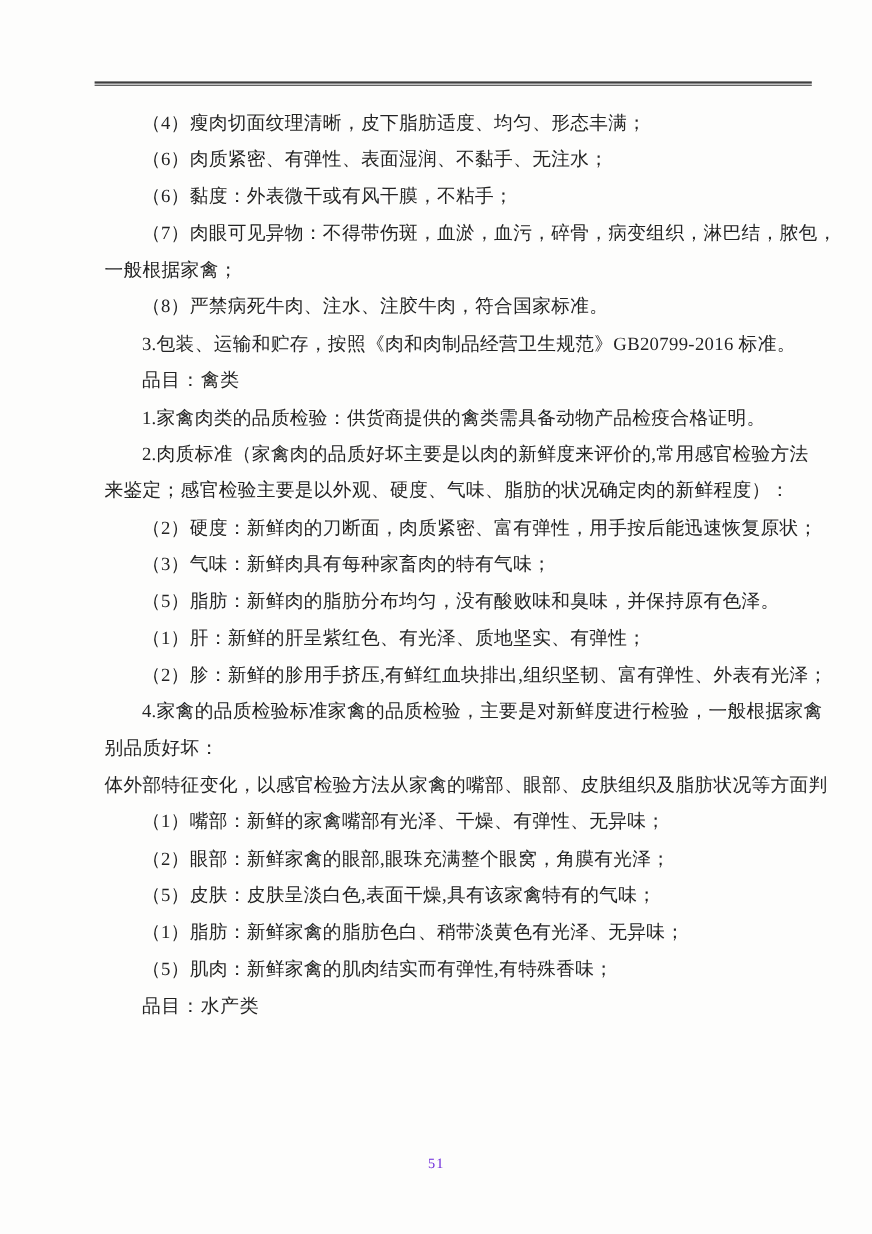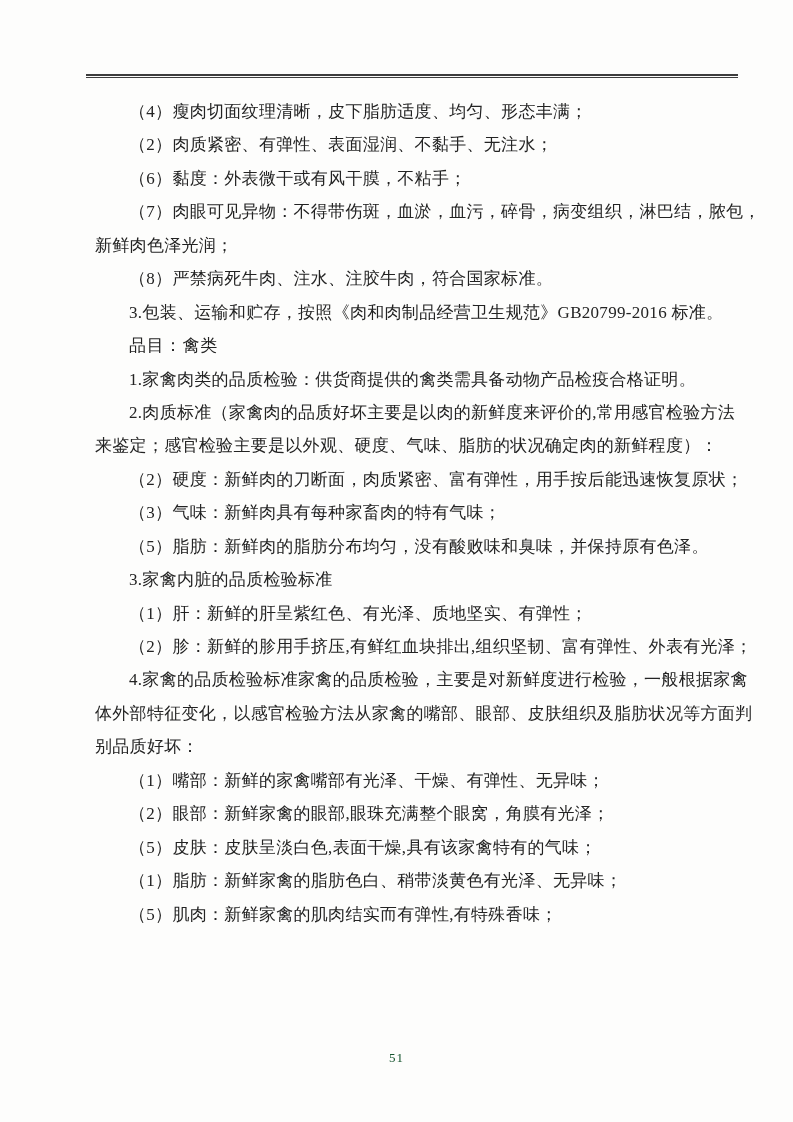--- a/index.html
+++ b/index.html
@@ -52,50 +52,50 @@
     font-weight:normal;
     letter-spacing:0.8px;
   }
   .footer{
     position:absolute;
     top:1050px;
     left:0;
     width:100%;
     text-align:center;
     font-size:13px;
-    color:#14532d;
+    color:#6d28d9;
     letter-spacing:1px;
   }
 </style>
 </head>
 <body>
 
 <div class="page">
   <div class="header-rule"></div>
   <div class="content" id="content">
       <div class="line indent">（4）瘦肉切面纹理清晰，皮下脂肪适度、均匀、形态丰满；</div>
-      <div class="line indent">（2）肉质紧密、有弹性、表面湿润、不黏手、无注水；</div>
+      <div class="line indent">（6）肉质紧密、有弹性、表面湿润、不黏手、无注水；</div>
       <div class="line indent">（6）黏度：外表微干或有风干膜，不粘手；</div>
       <div class="line indent">（7）肉眼可见异物：不得带伤斑，血淤，血污，碎骨，病变组织，淋巴结，脓包，</div>
-      <div class="line">新鲜肉色泽光润；</div>
+      <div class="line">一般根据家禽；</div>
       <div class="line indent">（8）严禁病死牛肉、注水、注胶牛肉，符合国家标准。</div>
       <div class="line indent">3.包装、运输和贮存，按照《肉和肉制品经营卫生规范》GB20799-2016 标准。</div>
       <div class="line indent bold">品目：禽类</div>
       <div class="line indent">1.家禽肉类的品质检验：供货商提供的禽类需具备动物产品检疫合格证明。</div>
       <div class="line indent">2.肉质标准（家禽肉的品质好坏主要是以肉的新鲜度来评价的,常用感官检验方法</div>
       <div class="line">来鉴定；感官检验主要是以外观、硬度、气味、脂肪的状况确定肉的新鲜程度）：</div>
       <div class="line indent">（2）硬度：新鲜肉的刀断面，肉质紧密、富有弹性，用手按后能迅速恢复原状；</div>
       <div class="line indent">（3）气味：新鲜肉具有每种家畜肉的特有气味；</div>
       <div class="line indent">（5）脂肪：新鲜肉的脂肪分布均匀，没有酸败味和臭味，并保持原有色泽。</div>
-      <div class="line indent">3.家禽内脏的品质检验标准</div>
       <div class="line indent">（1）肝：新鲜的肝呈紫红色、有光泽、质地坚实、有弹性；</div>
       <div class="line indent">（2）胗：新鲜的胗用手挤压,有鲜红血块排出,组织坚韧、富有弹性、外表有光泽；</div>
       <div class="line indent">4.家禽的品质检验标准家禽的品质检验，主要是对新鲜度进行检验，一般根据家禽</div>
+      <div class="line">别品质好坏：</div>
       <div class="line">体外部特征变化，以感官检验方法从家禽的嘴部、眼部、皮肤组织及脂肪状况等方面判</div>
-      <div class="line">别品质好坏：</div>
       <div class="line indent">（1）嘴部：新鲜的家禽嘴部有光泽、干燥、有弹性、无异味；</div>
       <div class="line indent">（2）眼部：新鲜家禽的眼部,眼珠充满整个眼窝，角膜有光泽；</div>
       <div class="line indent">（5）皮肤：皮肤呈淡白色,表面干燥,具有该家禽特有的气味；</div>
       <div class="line indent">（1）脂肪：新鲜家禽的脂肪色白、稍带淡黄色有光泽、无异味；</div>
       <div class="line indent">（5）肌肉：新鲜家禽的肌肉结实而有弹性,有特殊香味；</div>
+      <div class="line indent bold">品目：水产类</div>
     </div>
   <div class="footer">51</div>
 </div>
 
 </body></html>

